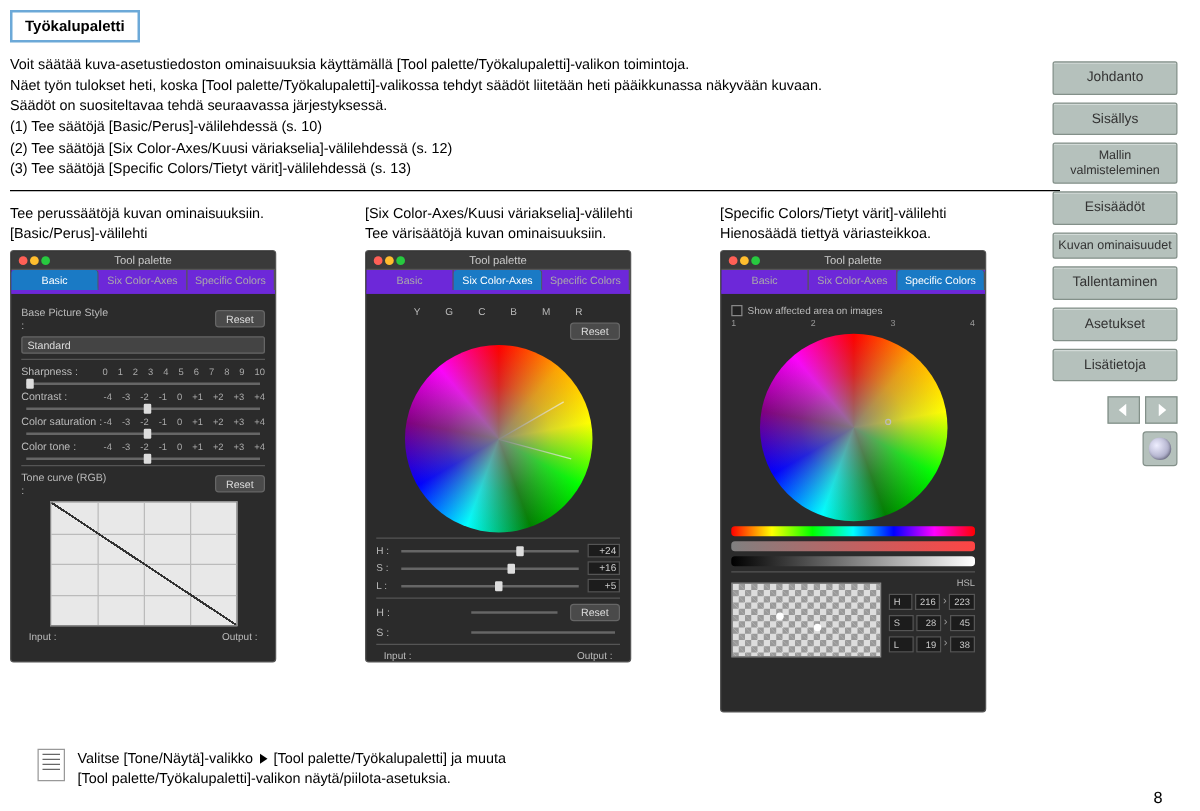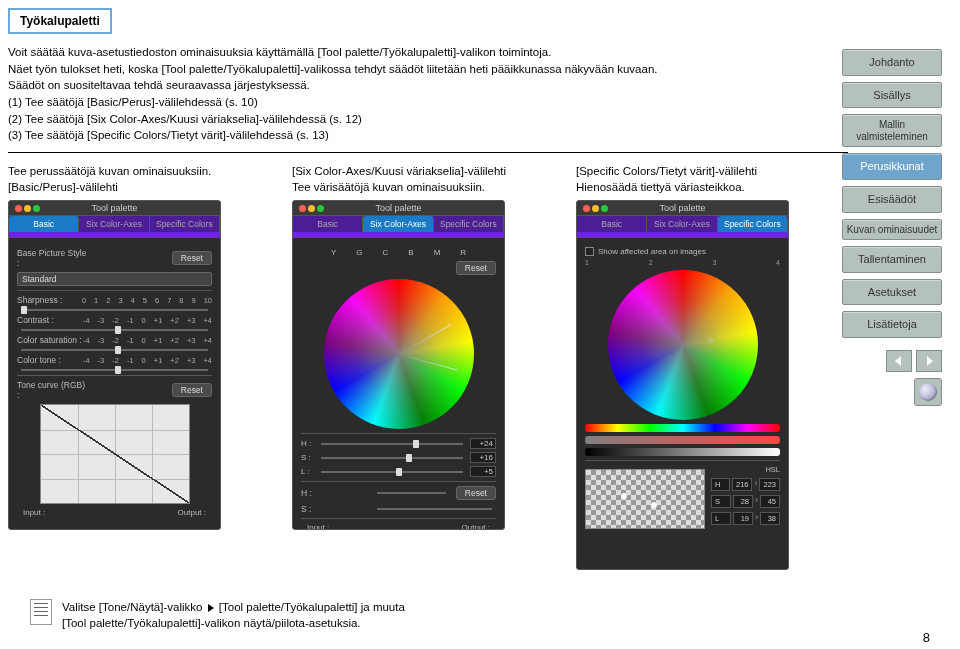--- a/index.html
+++ b/index.html
@@ -43,21 +43,21 @@
     text-align: center;
     padding: 2px 0;
     font-size: 9px;
     color: #ccc;
     border-bottom: 1px solid #555;
     position: relative;
   }
   .dots { position: absolute; left: 6px; top: 3px; }
   .dot { display:inline-block; width:7px; height:7px; border-radius:50%; margin-right:2px; }
   .dot.r{background:#ff5f56;} .dot.y{background:#ffbd2e;} .dot.g{background:#27c93f;}
-  .tabs { display:flex; background:#4c1d95; border-bottom:6px solid #6d28d9; }
+  .tabs { display:flex; background:#6d28d9; border-bottom:3px solid #6d28d9; }
   .tab { flex:1; padding:3px 4px; text-align:center; font-size:8.5px; color:#aaa; border-right:1px solid #555; }
   .tab.active { background:#1a7ac5; color:#fff; border-radius:3px 3px 0 0; }
   .pal-body { padding: 6px 8px; }
 
   .row { display:flex; align-items:center; margin:4px 0; font-size:8.5px; }
   .row .lbl { width:72px; color:#bbb; }
   .select {
     background:#444; border:1px solid #666; color:#ddd;
     padding:1px 4px; border-radius:2px; font-size:8.5px;
     flex:1;
@@ -399,21 +399,20 @@
         </div>
       </div>
     </div>
   </div>
 </div>
 
 <div class="sidebar">
   <div class="nav-btn">Johdanto</div>
   <div class="nav-btn">Sisällys</div>
   <div class="nav-btn tall">Mallin valmisteleminen</div>
-  <div class="nav-btn sel">Perusikkunat</div>
   <div class="nav-btn">Esisäädöt</div>
   <div class="nav-btn tall">Kuvan ominaisuudet</div>
   <div class="nav-btn">Tallentaminen</div>
   <div class="nav-btn">Asetukset</div>
   <div class="nav-btn">Lisätietoja</div>
   <div class="nav-arrows">
     <div class="arrow-btn">
         <svg viewBox="0 0 10 10">
           <polygon points="7,0 7,10 1,5"></polygon>
         </svg>

